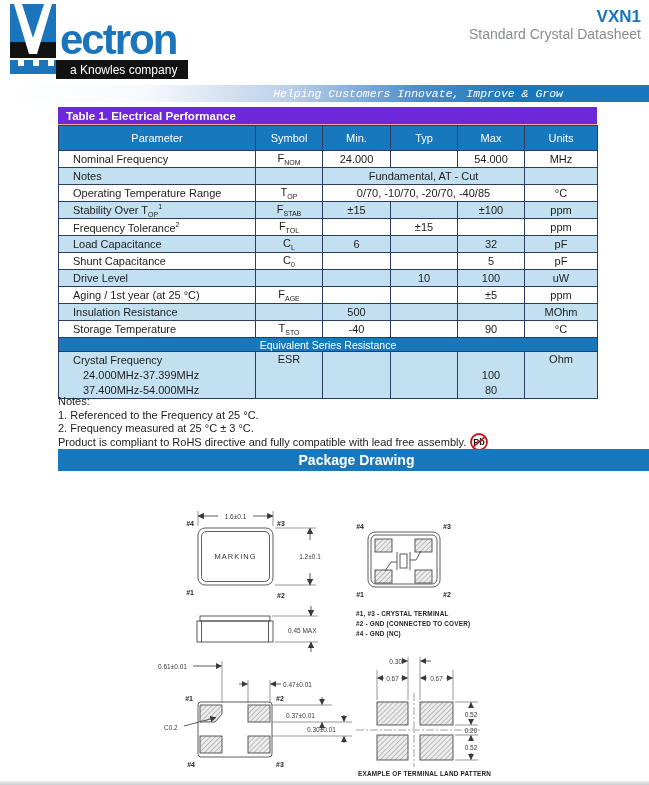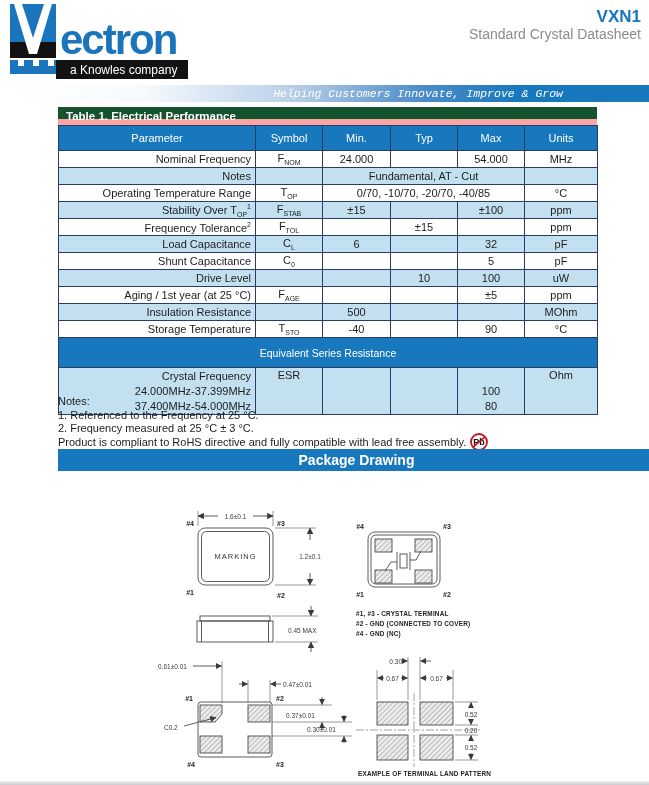--- a/index.html
+++ b/index.html
@@ -10,30 +10,30 @@
   .logo-text{font-size:42px;font-weight:bold;letter-spacing:-2px;fill:#1B75BC;}
   .logo-tagline{font-size:12px;fill:#ffffff;}
   .hdr-right{position:absolute;right:8px;top:8px;text-align:right;}
   .product{font-size:17px;font-weight:bold;color:#1B75BC;line-height:18px;}
   .subtl{font-size:14px;color:#8A8C8E;line-height:17px;}
   .banner{position:absolute;left:0;top:85px;width:649px;height:17px;box-sizing:border-box;
           background:linear-gradient(to right,#ffffff 0%,#f7fafd 22%,#b9cfe8 45%,#4c8cc8 65%,#1878BE 80%,#1878BE 100%);
           color:#fff;font-size:11.5px;font-style:italic;line-height:17px;text-align:right;padding-right:86px;font-family:Liberation Mono, monospace;}
   
   .tbl-title{position:absolute;left:58px;top:107px;width:539px;height:18px;box-sizing:border-box;
-             background:#14532d;color:#fff;font-weight:bold;font-size:11.5px;line-height:18px;padding-left:8px;
-             border-bottom:6px solid #fca5a5;}
+             background:#6d28d9;color:#fff;font-weight:bold;font-size:11.5px;line-height:18px;padding-left:8px;
+             border-bottom:1px solid #fca5a5;}
   #elec-table{position:absolute;left:58px;top:125px;width:539px;border-collapse:collapse;
               table-layout:fixed;font-size:11px;color:#1d1d1f;}
   #elec-table th,#elec-table td{border:1px solid #2A3B66;}
   #elec-table thead th{background:#1878BE;color:#fff;font-weight:normal;height:22px;font-size:11px;}
   #elec-table td{height:16px;padding:0 4px;text-align:center;background:#fff;}
-  #elec-table .c-param{text-align:right;padding-left:14px;}
+  #elec-table .c-param{text-align:left;padding-left:14px;}
   #elec-table tr.shade td{background:#C2E0EF;}
-  #elec-table td.sec{background:#1878BE;color:#fff;height:13px;font-size:10.5px;padding:8px;}
+  #elec-table td.sec{background:#1878BE;color:#fff;height:13px;font-size:10.5px;padding:0;}
   #elec-table tr.multi td{vertical-align:top;padding-top:1px;}
   #elec-table tr.multi div{line-height:15px;}
   #elec-table .indent{padding-left:10px;}
   #elec-table sub{font-size:7px;}
   #elec-table sup{font-size:7px;}
   
   .notes{position:absolute;left:58px;top:395px;font-size:11px;line-height:13.5px;color:#1d1d1f;}
   .pbicon{display:inline-block;vertical-align:middle;margin:-8px 0 -6px 3px;}
   
   .pkg-banner{position:absolute;left:58px;top:449px;width:597px;height:22px;background:#1878BE;

